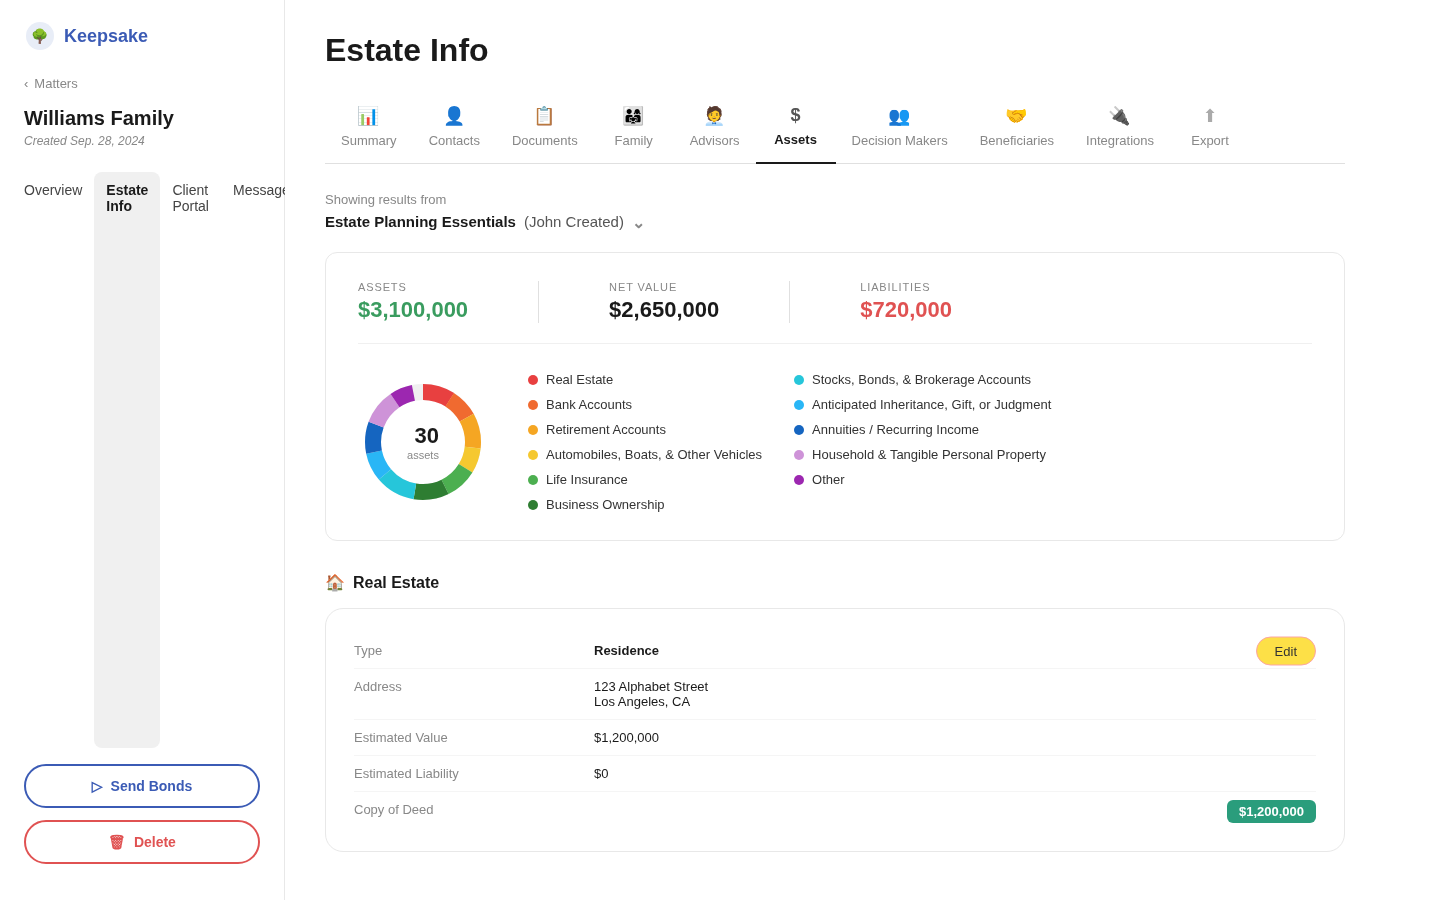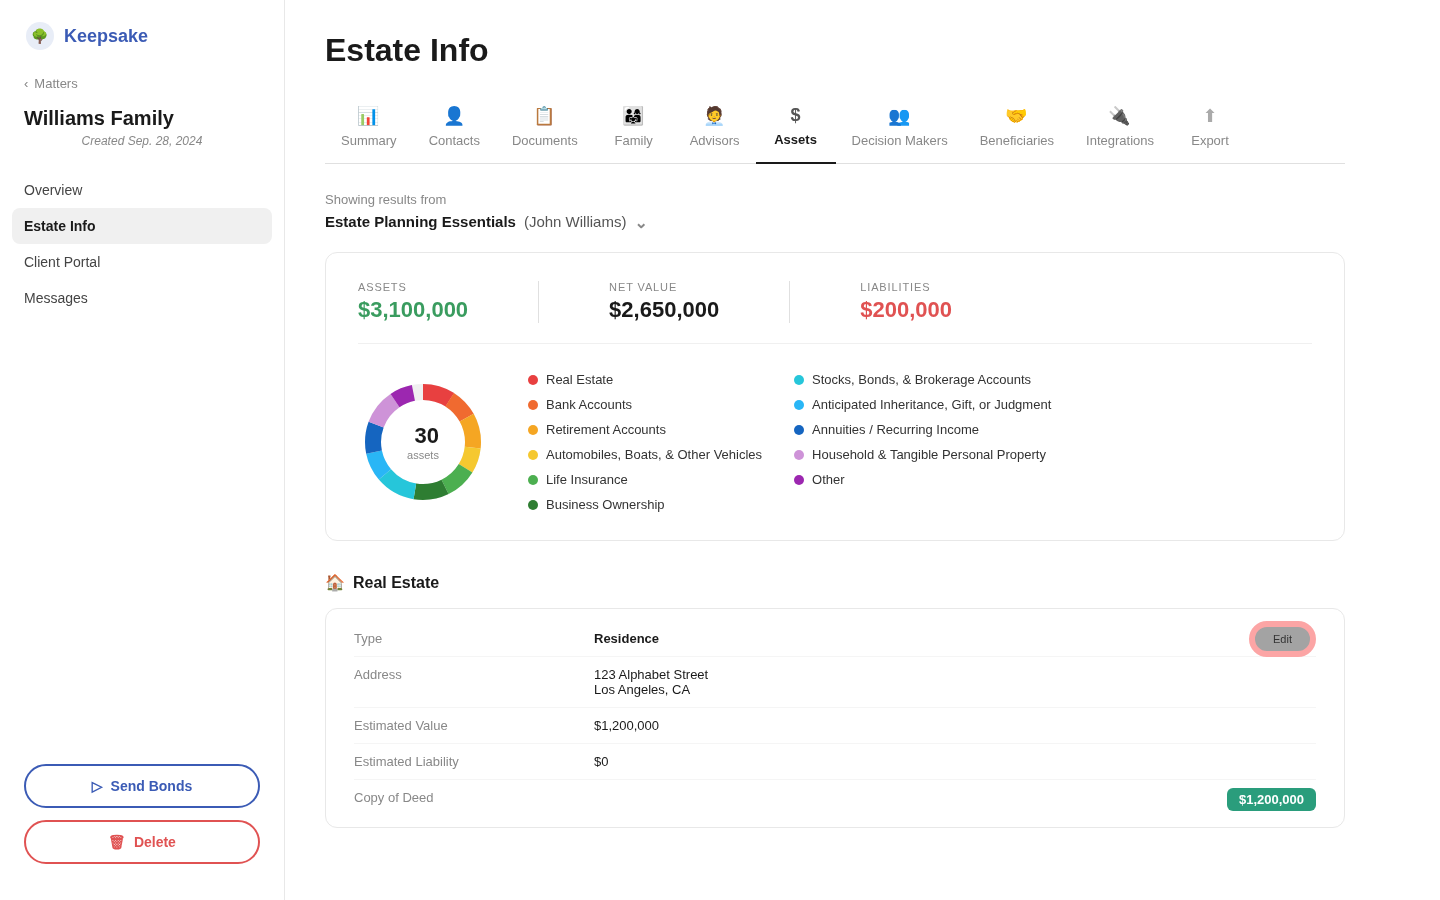--- a/index.html
+++ b/index.html
@@ -39,23 +39,22 @@
       font-size: 20px;
       font-weight: 700;
       color: #1a1a1a;
       padding: 0 24px 4px;
     }
     .sidebar-matter-date {
       font-size: 12px;
       color: #888;
       padding: 0 24px 24px;
       font-style: italic;
-      text-align: center;
-    }
-    .sidebar-nav { display: flex; flex-direction: column; padding: 0 12px; flex: 1; }
+    }
+    .sidebar-nav { display: flex; flex-direction: row; padding: 0 12px; flex: 1; }
     .sidebar-nav-item {
       padding: 10px 12px;
       border-radius: 8px;
       font-size: 14px;
       color: #444;
       cursor: pointer;
     }
     .sidebar-nav-item.active {
       background: #f0f0f0;
       font-weight: 600;
@@ -217,45 +216,45 @@
       display: flex;
       align-items: center;
       gap: 8px;
       font-size: 16px;
       font-weight: 600;
       color: #1a1a1a;
       margin-bottom: 16px;
     }
     .section-card {
       border: 1px solid #e8e8e8;
-      border-radius: 12px;
-      padding: 12px 28px;
+      border-radius: 18px;
+      padding: 24px 28px;
     }
     .field-row {
       display: flex;
       align-items: flex-start;
       padding: 10px 0;
       border-bottom: 1px solid #f5f5f5;
       position: relative;
     }
     .field-row:last-child { border-bottom: none; }
     .field-label { width: 240px; min-width: 240px; font-size: 13px; color: #888; }
     .field-value { font-size: 13px; color: #1a1a1a; flex: 1; }
     .field-value.bold { font-weight: 700; }
     .field-value a { color: #888; text-decoration: underline; }
     .edit-btn {
       position: absolute;
       right: 0;
       top: 50%;
       transform: translateY(-50%);
-      border: 6px solid #fca5a5;
-      background: #a3a3a3;
+      border: 1px solid #fca5a5;
+      background: #fde047;
       padding: 6px 18px;
       border-radius: 20px;
-      font-size: 11px;
+      font-size: 13px;
       cursor: pointer;
       color: #333;
     }
     .value-badge {
       position: absolute;
       right: 0;
       bottom: 4px;
       background: #2a9d7c;
       color: #fff;
       padding: 4px 12px;
@@ -342,39 +341,39 @@
       </div>
       <div class="tab">
         <span class="tab-icon">⬆</span>
         <span>Export</span>
       </div>
     </div>
 
     <div class="showing-label">Showing results from</div>
     <div class="estate-selector">
       <span>Estate Planning Essentials</span>
-      <span class="person-name">(John Williams)</span>
+      <span class="person-name">(John Created)</span>
       <span class="chevron">⌄</span>
     </div>
 
     <div class="summary-card">
       <div class="summary-totals">
         <div class="total-col">
           <span class="total-label">ASSETS</span>
           <span class="total-value green">$3,100,000</span>
         </div>
         <div class="total-divider"></div>
         <div class="total-col">
           <span class="total-label">NET VALUE</span>
           <span class="total-value dark">$2,650,000</span>
         </div>
         <div class="total-divider"></div>
         <div class="total-col">
           <span class="total-label">LIABILITIES</span>
-          <span class="total-value red">$200,000</span>
+          <span class="total-value red">$720,000</span>
         </div>
       </div>
 
       <div class="chart-area">
 
         <div class="donut-container">
           <svg width="130" height="130" viewBox="0 0 130 130">
 
             <circle cx="65" cy="65" r="50" fill="none" stroke="#f0f0f0" stroke-width="16"></circle>
 

